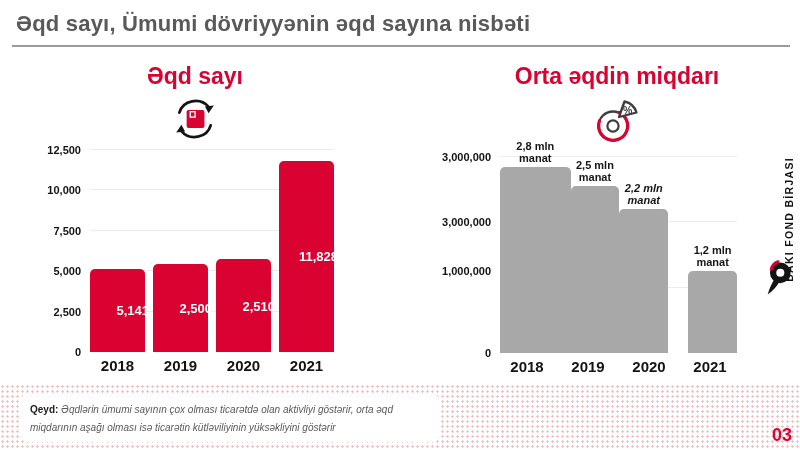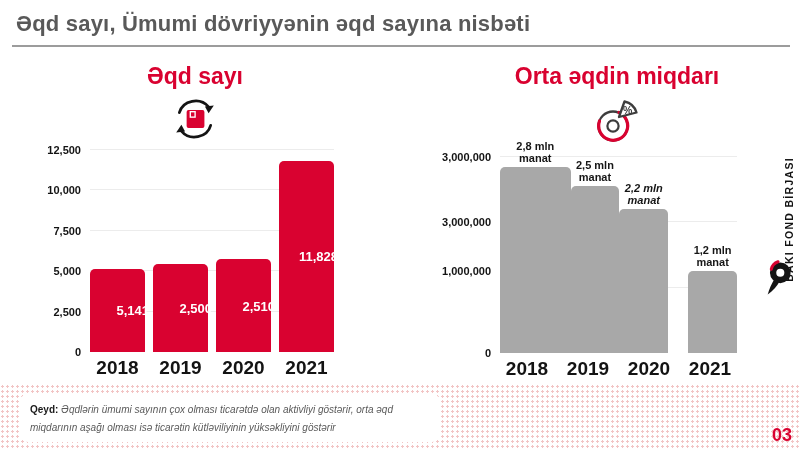--- a/index.html
+++ b/index.html
@@ -32,21 +32,21 @@
   }
   .bars{position:absolute;left:0;right:0;top:0;bottom:0;display:flex;justify-content:space-between;align-items:flex-end;}
   .bar-col{position:relative;height:100%;}
   .bar{position:absolute;left:0;right:0;bottom:0;border-radius:5px 5px 0 0;}
   .val-inside{position:absolute;left:-4px;right:-4px;text-align:right;color:#ffffff;font-size:13px;font-weight:bold;}
   .val-above{
     position:absolute;left:-12px;right:-12px;text-align:center;color:#161616;
     font-size:11px;font-weight:bold;line-height:1.1;white-space:pre-line;
   }
   .xaxis{display:flex;justify-content:space-between;margin-top:5px;}
-  .xtick{text-align:center;font-size:19px;font-weight:bold;color:#131313;}
+  .xtick{text-align:center;font-size:15px;font-weight:bold;color:#131313;}
   
   .brand-text{
     position:absolute;right:5px;top:157px;writing-mode:vertical-rl;transform:rotate(180deg);
     font-size:10.5px;font-weight:bold;letter-spacing:1.3px;color:#121212;white-space:nowrap;
   }
   .brand-logo{position:absolute;right:8px;top:259px;width:27px;height:42px;}
   
   .footer{
     position:absolute;left:0;right:0;bottom:0;height:66px;
     background-image:radial-gradient(circle,#f2c4c4 1px,rgba(0,0,0,0) 1.2px);

